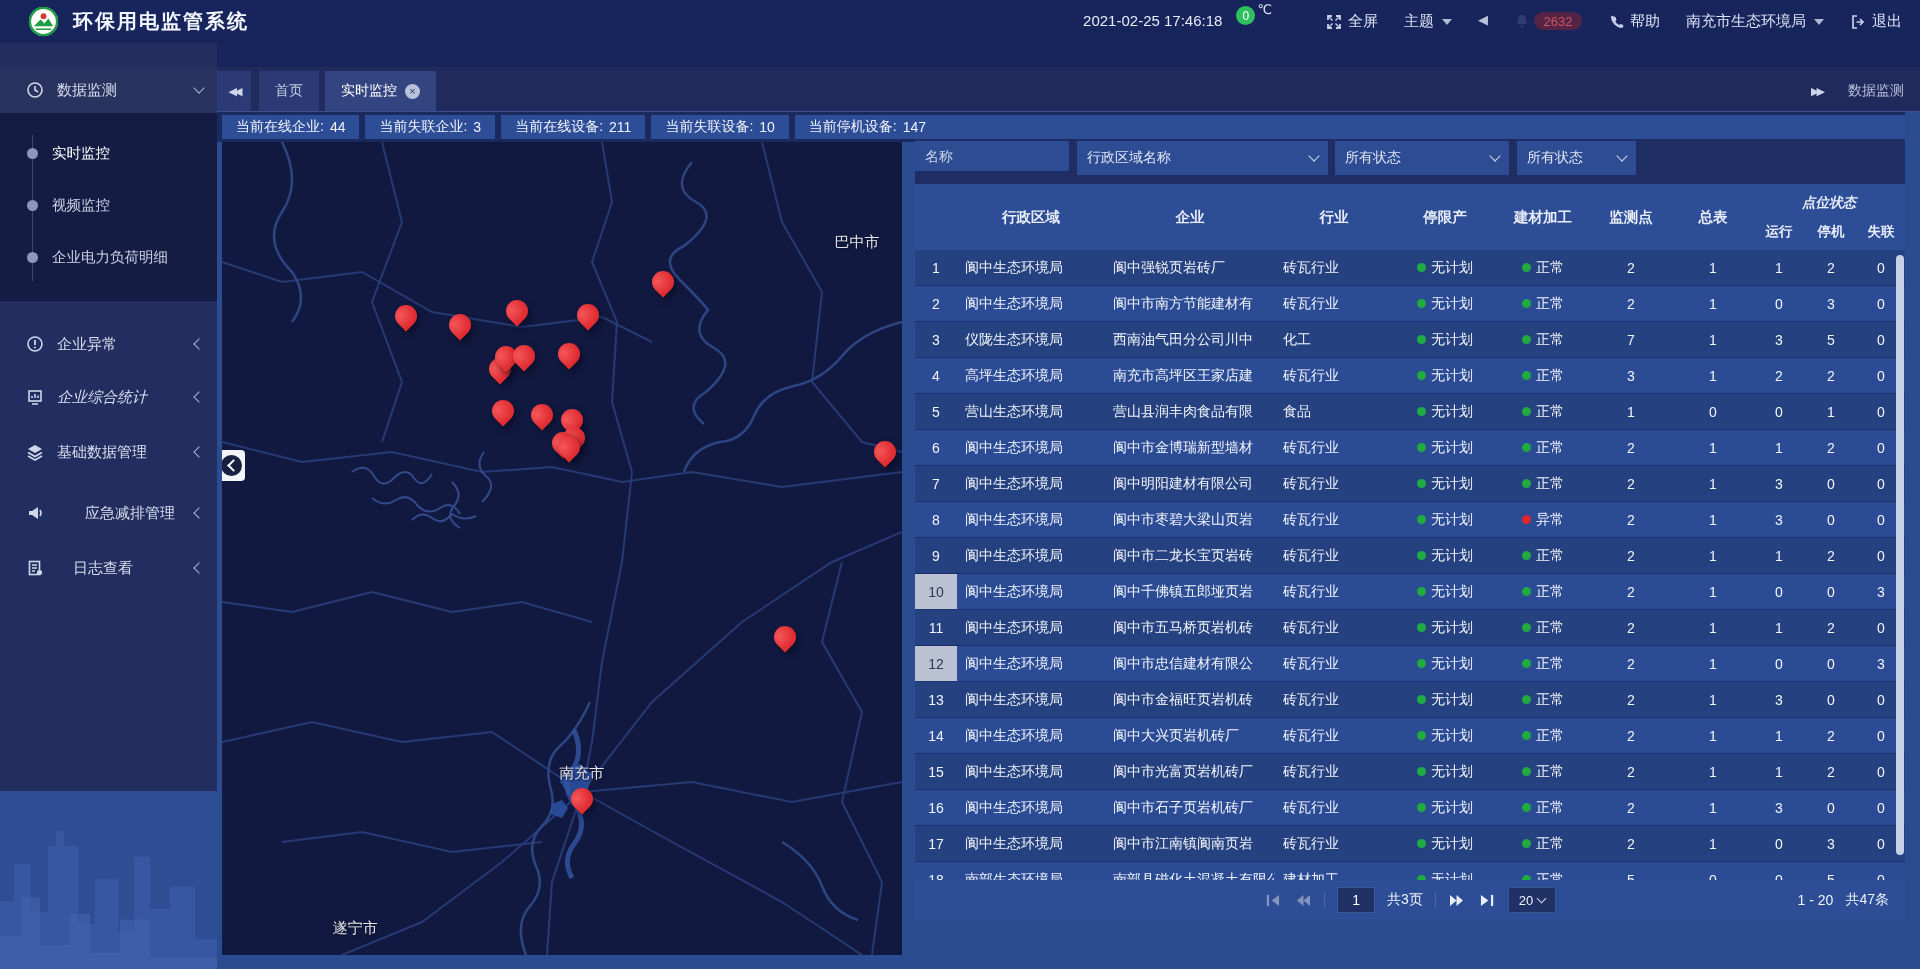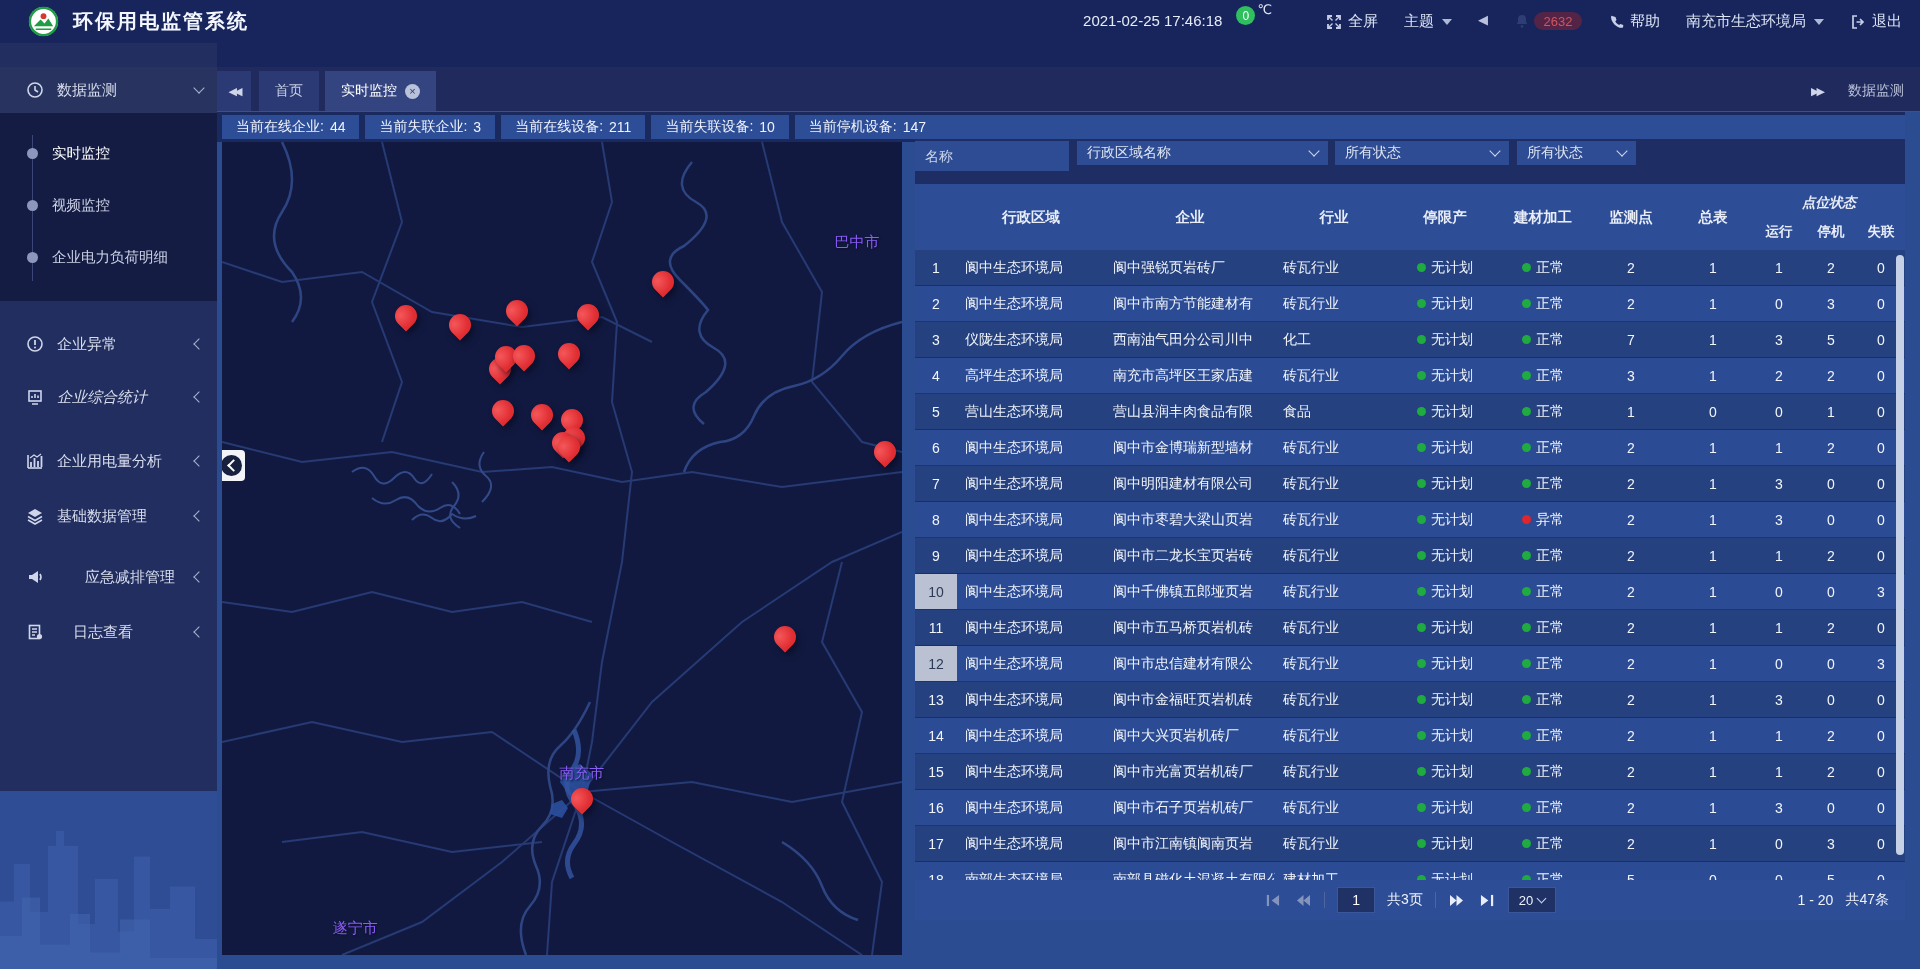--- a/index.html
+++ b/index.html
@@ -59,30 +59,30 @@
   
   .stats-back { position:absolute; left:217px; top:112px; width:1688px; height:30px; background:#1b2a5e; }
   .stats { position:absolute; left:222px; top:115px; width:1683px; height:24px; display:flex; gap:6px; }
   .stat { background:#2d4d96; display:flex; align-items:center; padding:0 14px; font-size:14px; color:#f0f3fb; white-space:nowrap; }
   .stat .v { margin-left:6px; }
   .stat.fill { flex:1; }
 
   
   .map { position:absolute; left:222px; top:142px; width:680px; height:813px; background:#121940; overflow:hidden; z-index:5; }
   .map svg.roads { position:absolute; left:0; top:0; }
-  .city-label { position:absolute; transform:translate(-50%,-50%); font-size:15px; color:#8b5cf6; text-shadow:1px 1px 2px #0a0f2a; white-space:nowrap; }
+  .city-label { position:absolute; transform:translate(-50%,-50%); font-size:15px; color:#e5e5e5; text-shadow:1px 1px 2px #0a0f2a; white-space:nowrap; }
   .pin { position:absolute; width:22px; height:22px; transform:translate(-50%,-100%); filter:drop-shadow(3px 4px 3px rgba(4,8,26,.55)); }
   .pin-body { width:22px; height:22px; background:radial-gradient(circle at 35% 30%, #f4575a, #e02d32 65%); border-radius:50% 50% 50% 0; transform:rotate(-45deg); }
   .map-collapse { position:absolute; left:-4px; top:308px; width:27px; height:31px; background:#f2f4f8; border-radius:4px; display:flex; align-items:center; justify-content:center; cursor:pointer; }
   .map-collapse .circ { width:21px; height:21px; border-radius:50%; background:#17203f; position:relative; }
   .map-collapse .circ::after { content:""; position:absolute; left:8px; top:6px; width:7px; height:7px; border-left:2px solid #fff; border-bottom:2px solid #fff; transform:rotate(45deg); }
 
   
   .panel-back { position:absolute; left:915px; top:139px; width:990px; height:781px; background:#1e2d63; }
-  .filter-field { position:absolute; top:141px; height:24px; background:#2d4c94; display:flex; align-items:center; padding:0 10px; font-size:14px; color:#dfe5f3; }
+  .filter-field { position:absolute; top:141px; height:34px; background:#2d4c94; display:flex; align-items:center; padding:0 10px; font-size:14px; color:#dfe5f3; }
   .filter-field .fcaret { margin-left:auto; width:8px; height:8px; border-right:1.5px solid #cfd6ea; border-bottom:1.5px solid #cfd6ea; transform:rotate(45deg); margin-top:-4px; }
   input.filter-input { position:absolute; top:141px; height:30px; background:#2d4c94; border:none; outline:none; padding:0 10px; font-size:14px; color:#fff; font-family:inherit; }
   input.filter-input::placeholder { color:#cdd6ea; }
 
   .thead { position:absolute; left:915px; top:184px; width:990px; height:66px; background:#2d4d96; display:grid;
            grid-template-columns:42px 148px 170px 118px 104px 92px 84px 80px 52px 52px 48px; grid-template-rows:30px 36px; }
   .th { grid-row:1 / 3; display:flex; align-items:center; justify-content:center; font-size:14.5px; font-weight:bold; color:#e8edf8; }
   .th-group { grid-column:9 / 12; grid-row:1; display:flex; align-items:flex-end; justify-content:center; font-size:13.5px; font-style:italic; font-weight:bold; color:#e8edf8; padding-bottom:2px; }
   .th-sub { grid-row:2; display:flex; align-items:center; justify-content:center; font-size:13.5px; font-weight:bold; color:#e8edf8; }
 
@@ -213,32 +213,20 @@
           <span class="chev left"></span>
         </div>
         <div class="menu-item" style="margin-top: 7px; font-style: italic;">
           <span class="mi-icon">
             <svg viewBox="0 0 18 18">
               <rect x="3" y="3" width="12" height="10" fill="none" stroke="currentColor" stroke-width="1.6"></rect>
               <path d="M6 10V8M9 10V6M12 10V7.5M6 16h6" stroke="currentColor" stroke-width="1.6"></path>
             </svg>
           </span>
           <span class="mi-label">企业综合统计</span>
-          <span class="chev left"></span>
-        </div>
-        <div class="menu-item" style="margin-top: 18px;">
-          <span class="mi-icon">
-            <svg viewBox="0 0 18 18">
-              <path d="M2 16V3" stroke="currentColor" stroke-width="1.6"></path>
-              <path d="M2 16h14" stroke="currentColor" stroke-width="1.6"></path>
-              <path d="M5 15v-5M8.5 15V6M12 15V9M15.5 15V4" stroke="currentColor" stroke-width="1.8"></path>
-              <path d="M4 6l4-3 3 2 4-3" fill="none" stroke="currentColor" stroke-width="1.2"></path>
-            </svg>
-          </span>
-          <span class="mi-label">企业用电量分析</span>
           <span class="chev left"></span>
         </div>
         <div class="menu-item" style="margin-top: 9px;">
           <span class="mi-icon">
             <svg viewBox="0 0 18 18">
               <path d="M9 2L16 6 9 10 2 6z" fill="currentColor"></path>
               <path d="M2 9.5L9 13.5 16 9.5" fill="none" stroke="currentColor" stroke-width="1.6"></path>
               <path d="M2 13L9 17 16 13" fill="none" stroke="currentColor" stroke-width="1.6"></path>
             </svg>
           </span>

